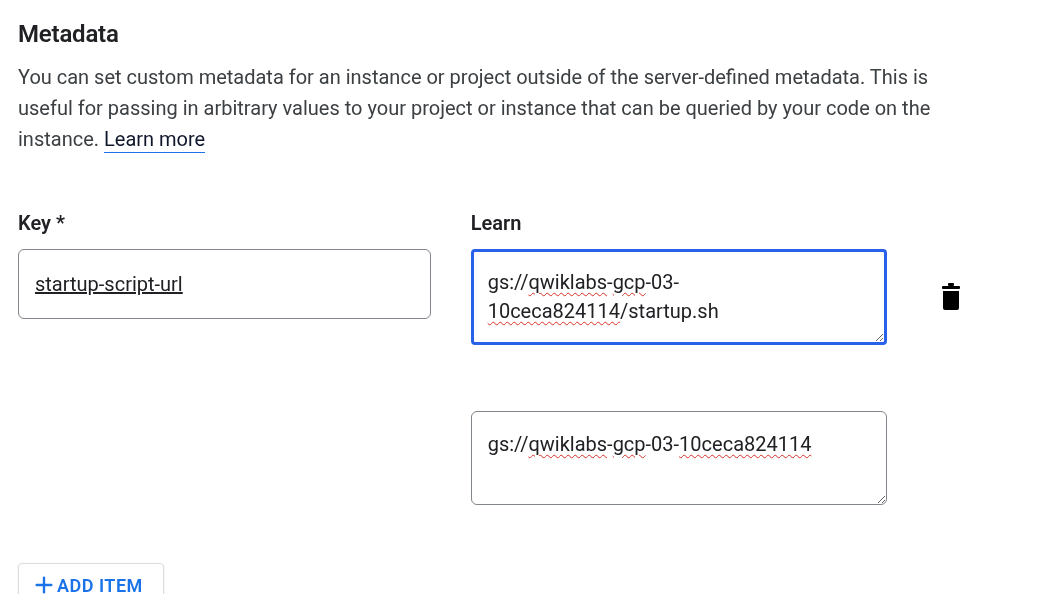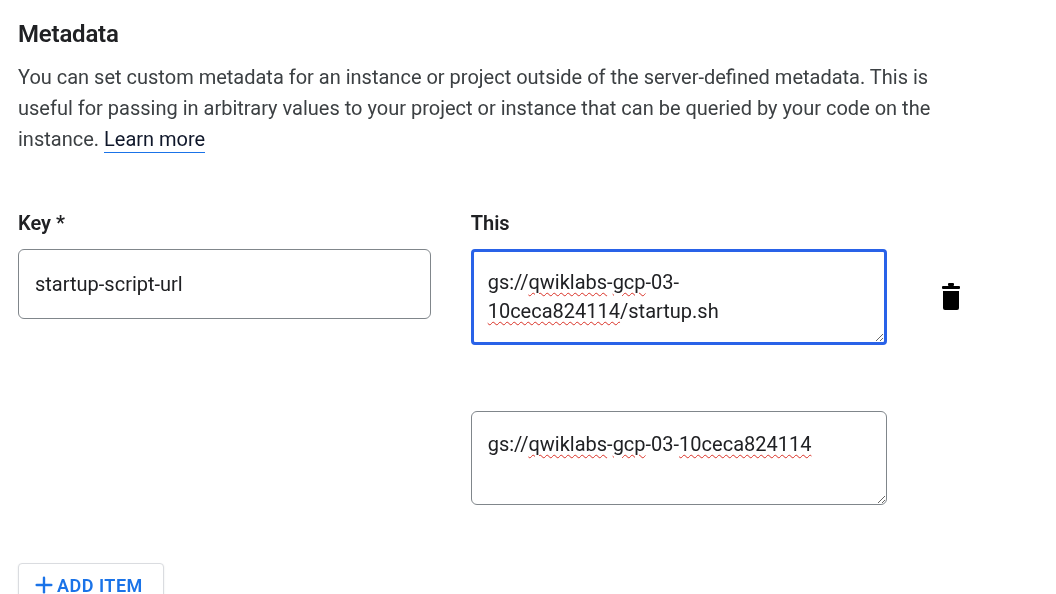--- a/index.html
+++ b/index.html
@@ -75,21 +75,21 @@
   .textarea {
     min-height: 90px;
     resize: both;
     overflow: hidden;
   }
   .textarea.focused {
     border: 3px solid #2962e8;
     border-radius: 4px;
     padding: 16px 14px;
   }
-  .row1-key { margin-bottom: 35px; }
+  .row1-key { margin-bottom: 35px; text-decoration: underline; }
   .row1-value { margin-bottom: 24px; min-height: 94px; }
   .row2-key { }
   .row2-value { min-height: 94px; margin-top: 42px; }
 
   .trash-btn {
     background: none;
     border: none;
     padding: 6px;
     cursor: pointer;
     margin-top: 22px;
@@ -139,21 +139,21 @@
   <div class="columns">
 
     <div class="col col-key">
       <div class="col-label">Key *</div>
 
       <input type="text" class="input row1-key" value="startup-script-url" style="">
 
     </div>
 
     <div class="col col-value">
-      <div class="col-label">This</div>
+      <div class="col-label">Learn</div>
 
       <div contenteditable="true" spellcheck="false" class="textarea focused row1-value" style="">gs://<span class="squiggle">qwiklabs</span>-<span class="squiggle">gcp</span>-03-<span class="squiggle">10ceca824114</span>/startup.sh</div>
 
       <div contenteditable="true" spellcheck="false" class="textarea row2-value" style="">gs://<span class="squiggle">qwiklabs</span>-<span class="squiggle">gcp</span>-03-<span class="squiggle">10ceca824114</span></div>
     </div>
 
     <div class="col col-actions">
       <button class="trash-btn">
         <svg width="24" height="28" viewBox="0 0 24 28" fill="currentColor">
           <rect x="3" y="3" width="18" height="3" rx="1"></rect>

